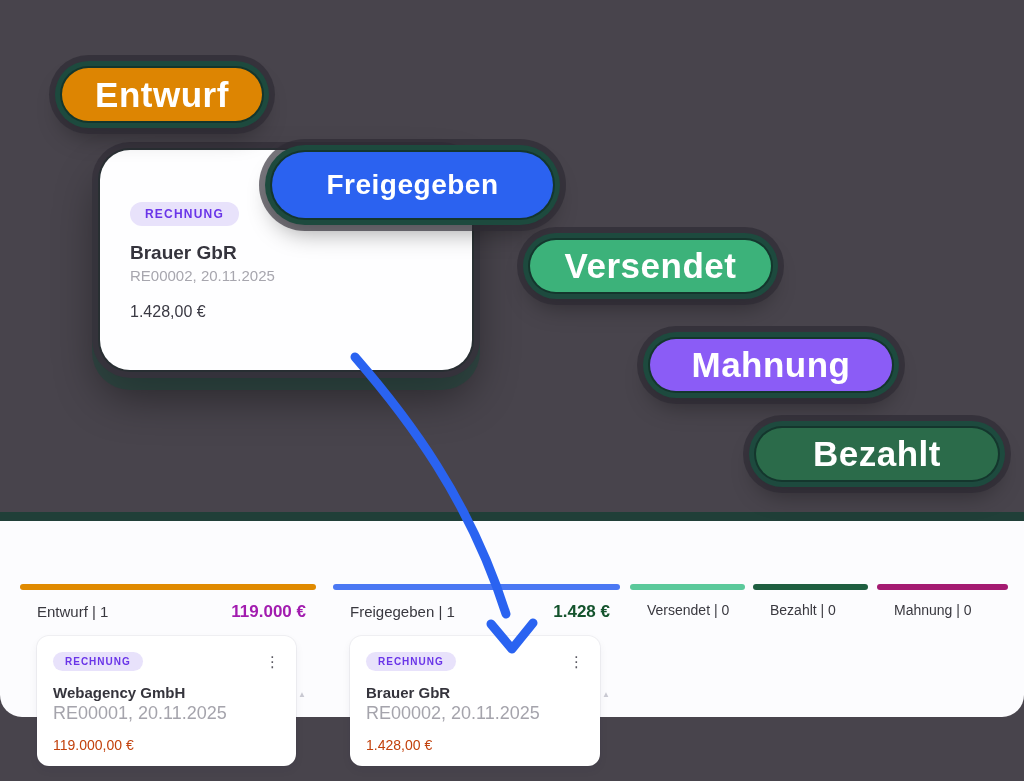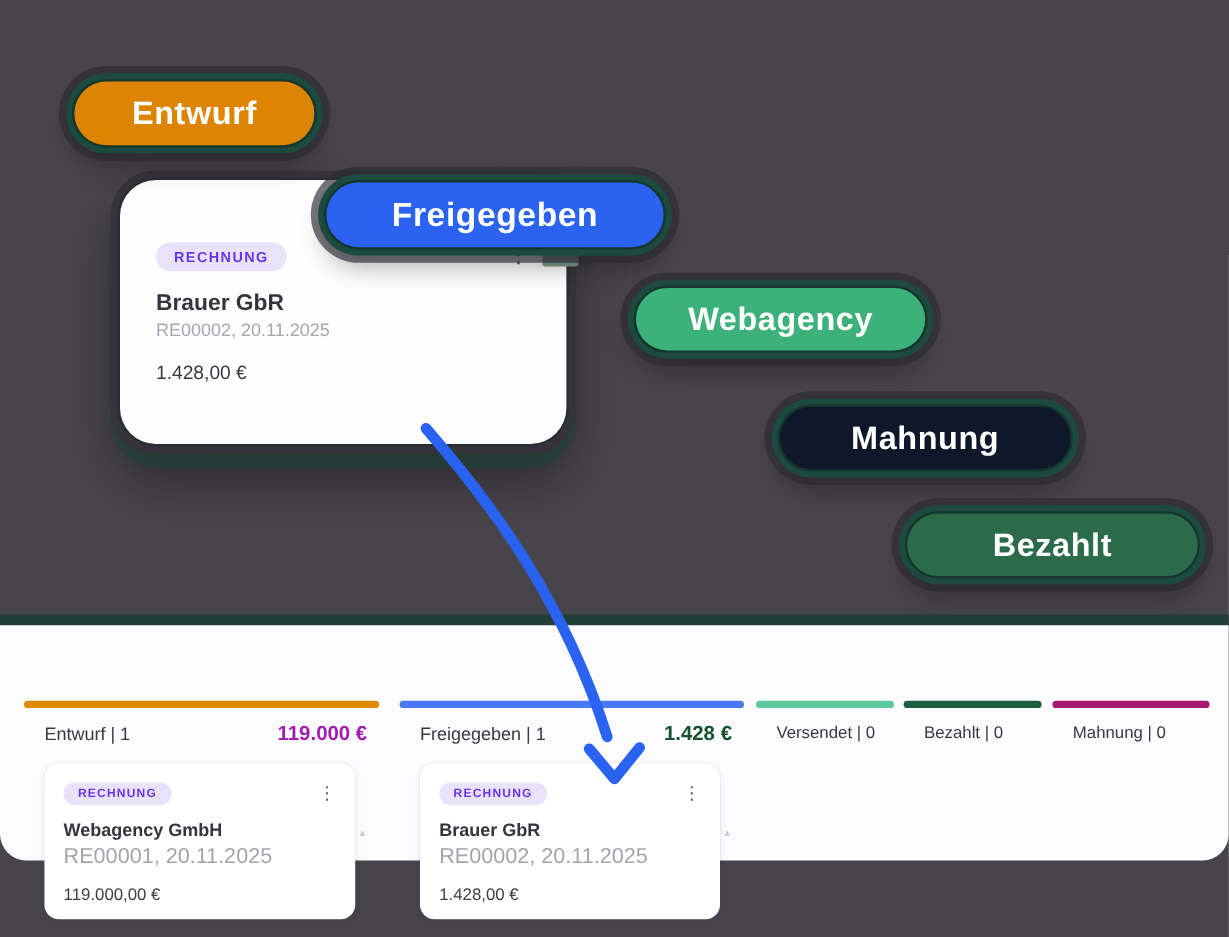--- a/index.html
+++ b/index.html
@@ -6,27 +6,27 @@
   html,body { width:1024px; height:781px; }
   body { font-family:"Liberation Sans","DejaVu Sans",sans-serif; }
 
   .stage { position:relative; width:1024px; height:781px; background:#48444C; overflow:hidden; }
 
   
   .divider-strip { position:absolute; left:0; top:512px; width:1024px; height:9px; background:#203F38; z-index:1; }
 
   .pill {
     position:absolute; display:flex; align-items:center; justify-content:center;
-    color:#FFFFFF; font-size:27px; font-weight:600; letter-spacing:.5px;
+    color:#FFFFFF; font-size:35px; font-weight:600; letter-spacing:.5px;
     border-radius:999px; z-index:4;
     box-shadow: 0 0 0 2px rgba(12,34,28,.5), 0 0 0 7px #1D4A3E,
                 0 0 0 13px rgba(44,41,50,.65), 0 14px 24px rgba(0,0,0,.38);
   }
   .pill-1 { left:62px;  top:68px;  width:200px; height:53px; }
-  .pill-2 { left:272px; top:152px; width:281px; height:54px; font-size:28px; }
+  .pill-2 { left:272px; top:152px; width:281px; height:66px; font-size:28px; }
   .pill-3 { left:530px; top:240px; width:241px; height:52px; }
   .pill-4 { left:650px; top:339px; width:242px; height:52px; }
   .pill-5 { left:756px; top:428px; width:242px; height:52px; }
 
   .hero-card {
     position:absolute; left:100px; top:150px; width:372px; height:220px;
     background:#FEFEFF; border-radius:30px; z-index:2; padding:52px 30px 0 30px;
     box-shadow: 0 0 0 2px rgba(18,40,34,.35), 0 0 0 8px rgba(54,50,60,.92),
                 0 12px 0 8px rgba(30,68,56,.55), 0 26px 45px rgba(0,0,0,.45);
   }
@@ -69,32 +69,32 @@
 
   .board-card {
     margin:14px 20px 0 17px; background:#FFFFFF; border-radius:12px;
     padding:16px 16px 0 16px; height:130px;
     box-shadow:0 0 0 1px rgba(30,30,60,.05), 0 4px 10px rgba(30,30,60,.06);
   }
   .board-card .badge { font-size:10px; letter-spacing:1px; padding:4px 12px; border-radius:11px; }
   .board-card .kebab { font-size:15px; }
   .bc-title { margin-top:12px; font-size:15px; font-weight:700; color:#35343C; }
   .bc-meta  { margin-top:2px; font-size:18px; color:#A5A4AC; }
-  .bc-amount{ margin-top:13px; font-size:14px; font-weight:500; color:#404040; }
+  .bc-amount{ margin-top:13px; font-size:14px; font-weight:500; color:#c2410c; }
   .scroll-tri { position:absolute; top:106px; right:10px; font-size:8px; color:#C9C9D2; }
 </style>
 </head>
 <body>
 
 <div class="stage">
 
   <div class="pill pill-1" style="background-color: rgb(221, 133, 2);">Entwurf</div>
   <div class="pill pill-2" style="background-color: rgb(43, 98, 240);">Freigegeben</div>
-  <div class="pill pill-3" style="background-color: rgb(60, 178, 122);">Webagency</div>
-  <div class="pill pill-4" style="background-color: #0f172a;">Mahnung</div>
+  <div class="pill pill-3" style="background-color: rgb(60, 178, 122);">Versendet</div>
+  <div class="pill pill-4" style="background-color: #8b5cf6;">Mahnung</div>
   <div class="pill pill-5" style="background-color: rgb(43, 107, 74);">Bezahlt</div>
 
   <div class="hero-fragment"></div>
 
   <div class="hero-card">
     <div class="badge-row">
       <span class="badge">RECHNUNG</span>
       <span class="kebab">⋮</span>
     </div>
     <div class="hero-title">Brauer GbR</div>

